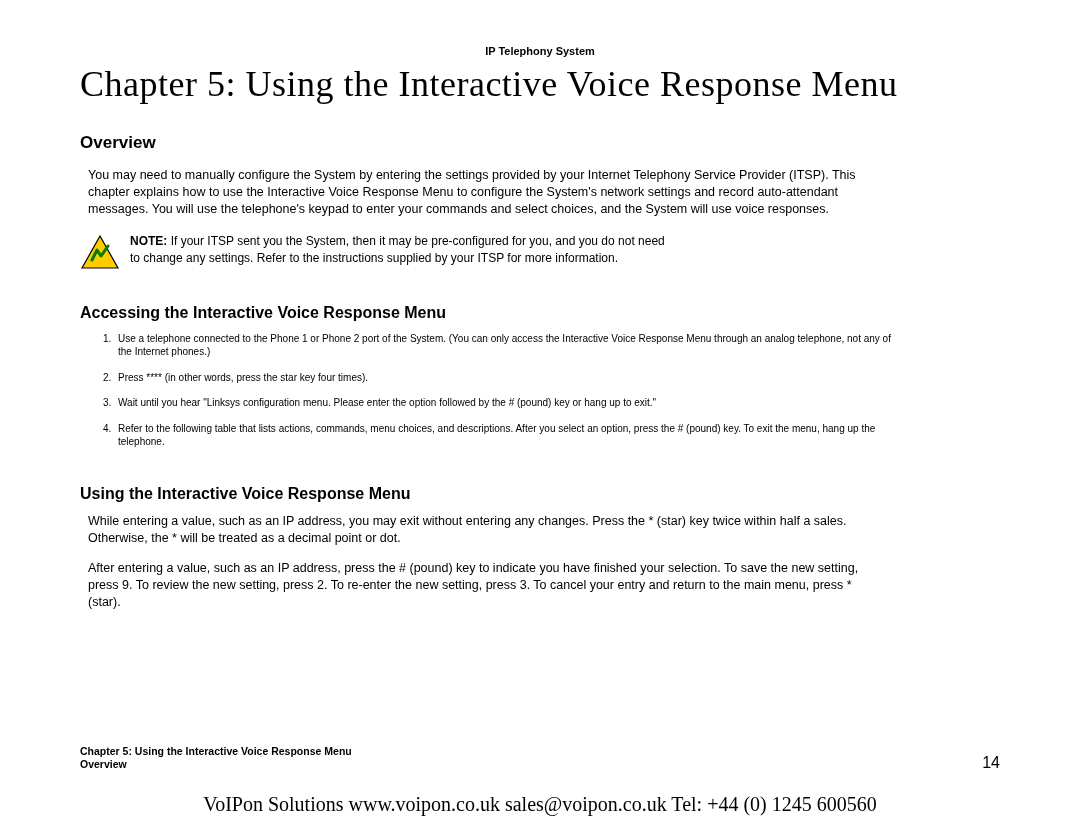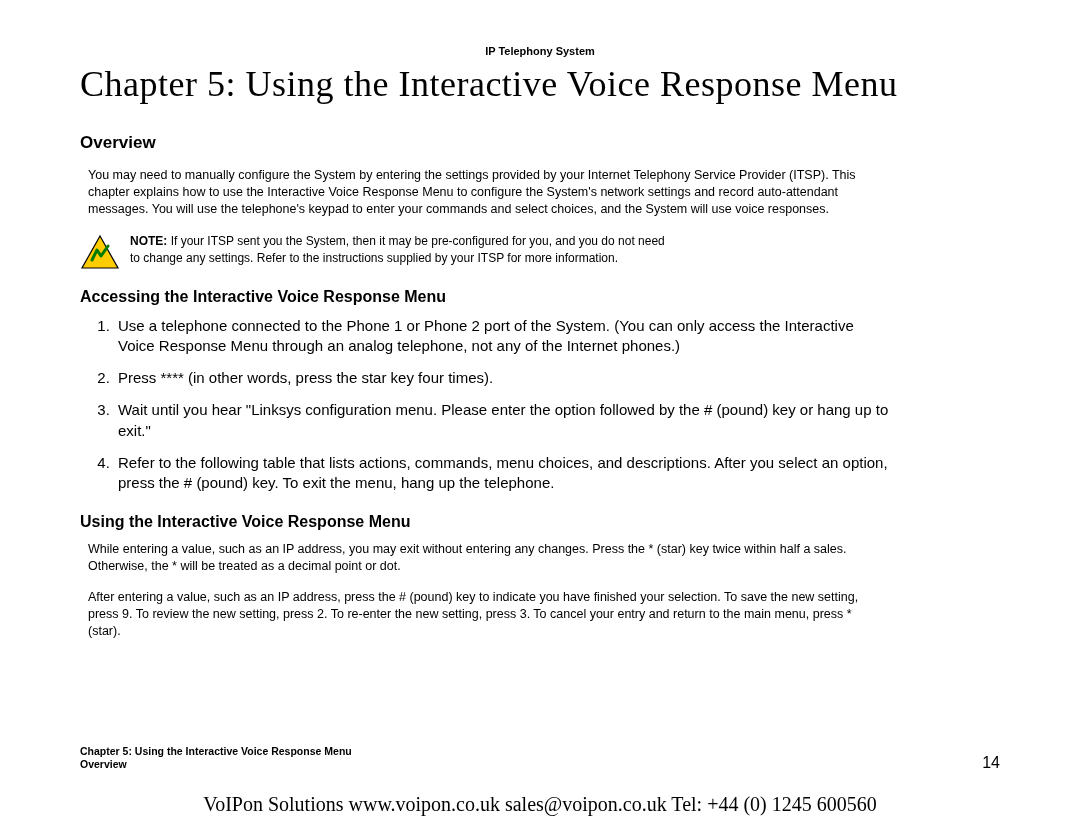--- a/index.html
+++ b/index.html
@@ -32,21 +32,21 @@
     font-family: "Arial Black", Arial, sans-serif;
     font-weight: 900;
     font-size: 17px;
     margin: 0 0 14px 0;
     font-stretch: condensed;
   }
   .subsection-heading {
     font-family: "Arial Black", Arial, sans-serif;
     font-weight: 900;
     font-size: 16px;
-    margin: 20px 0 10px 0;
+    margin: 36px 0 10px 0;
   }
   .body-text {
     font-size: 12.5px;
     line-height: 1.35;
     margin: 0 0 14px 8px;
     max-width: 780px;
   }
   .note-box {
     display: flex;
     align-items: center;
@@ -62,21 +62,21 @@
     top: 2px;
   }
   .note-text {
     font-size: 12px;
     line-height: 1.35;
   }
   .note-text b {
     font-weight: bold;
   }
   ol.steps {
-    font-size: 15px;
+    font-size: 10px;
     line-height: 1.35;
     padding-left: 34px;
     margin: 0 0 10px 0;
     max-width: 780px;
   }
   ol.steps li {
     margin-bottom: 12px;
     padding-left: 4px;
   }
   .footer-block {

